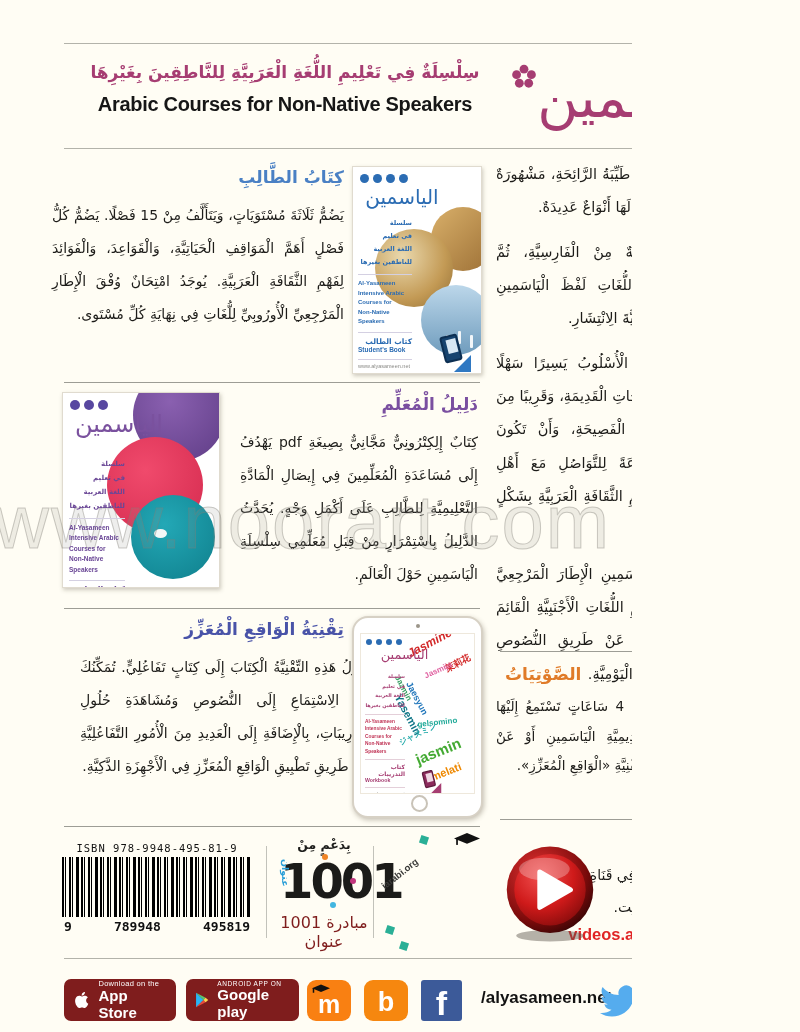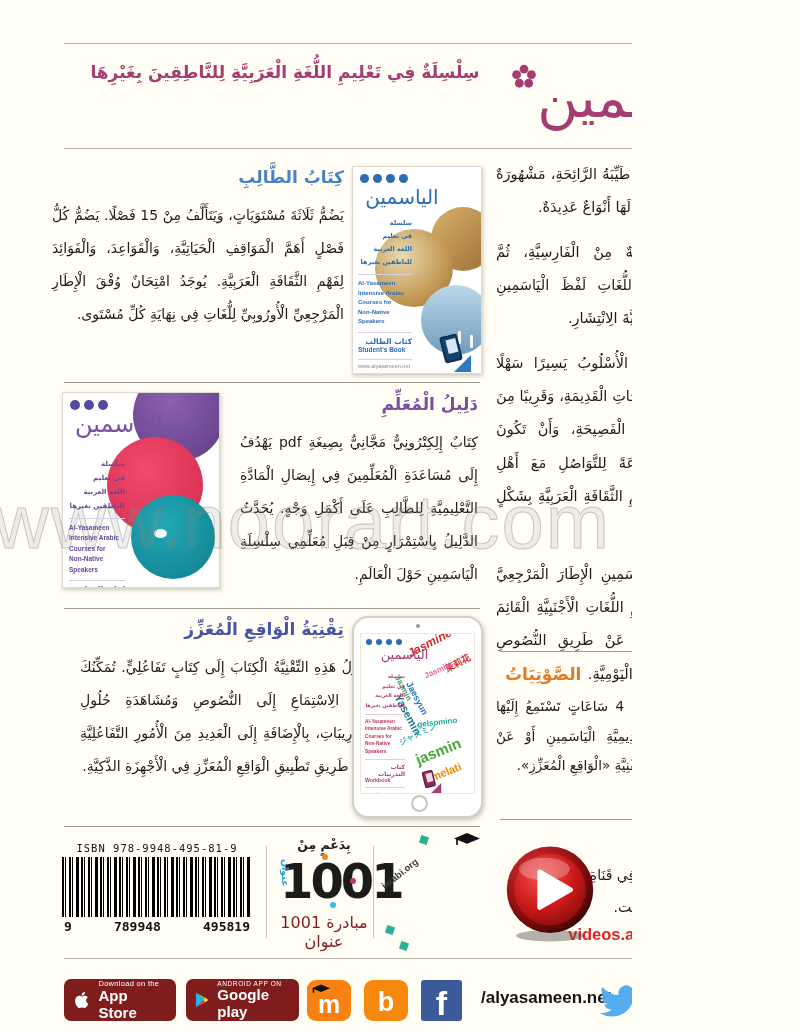--- a/index.html
+++ b/index.html
@@ -169,20 +169,21 @@
 </head>
 <body>
 
 <div class="page">
 
   <div class="rule" id="rule-top"></div>
   <div class="rule" id="rule-head"></div>
 
   <div class="titles">
     <div class="title-ar">سِلْسِلَةٌ فِي تَعْلِيمِ اللُّغَةِ الْعَرَبِيَّةِ لِلنَّاطِقِينَ بِغَيْرِهَا</div>
+    <div class="title-en">Arabic Courses for Non-Native Speakers</div>
   </div>
   <div class="logo-main">
     <svg width="26" height="26" viewBox="0 0 20 20">
       <g fill="#a63d72">
         <circle cx="10" cy="4" r="3.4"></circle>
           <circle cx="4.3" cy="8.2" r="3.4"></circle>
           <circle cx="15.7" cy="8.2" r="3.4"></circle>
         <circle cx="6.4" cy="14.8" r="3.4"></circle>
           <circle cx="13.6" cy="14.8" r="3.4"></circle>
       </g>

